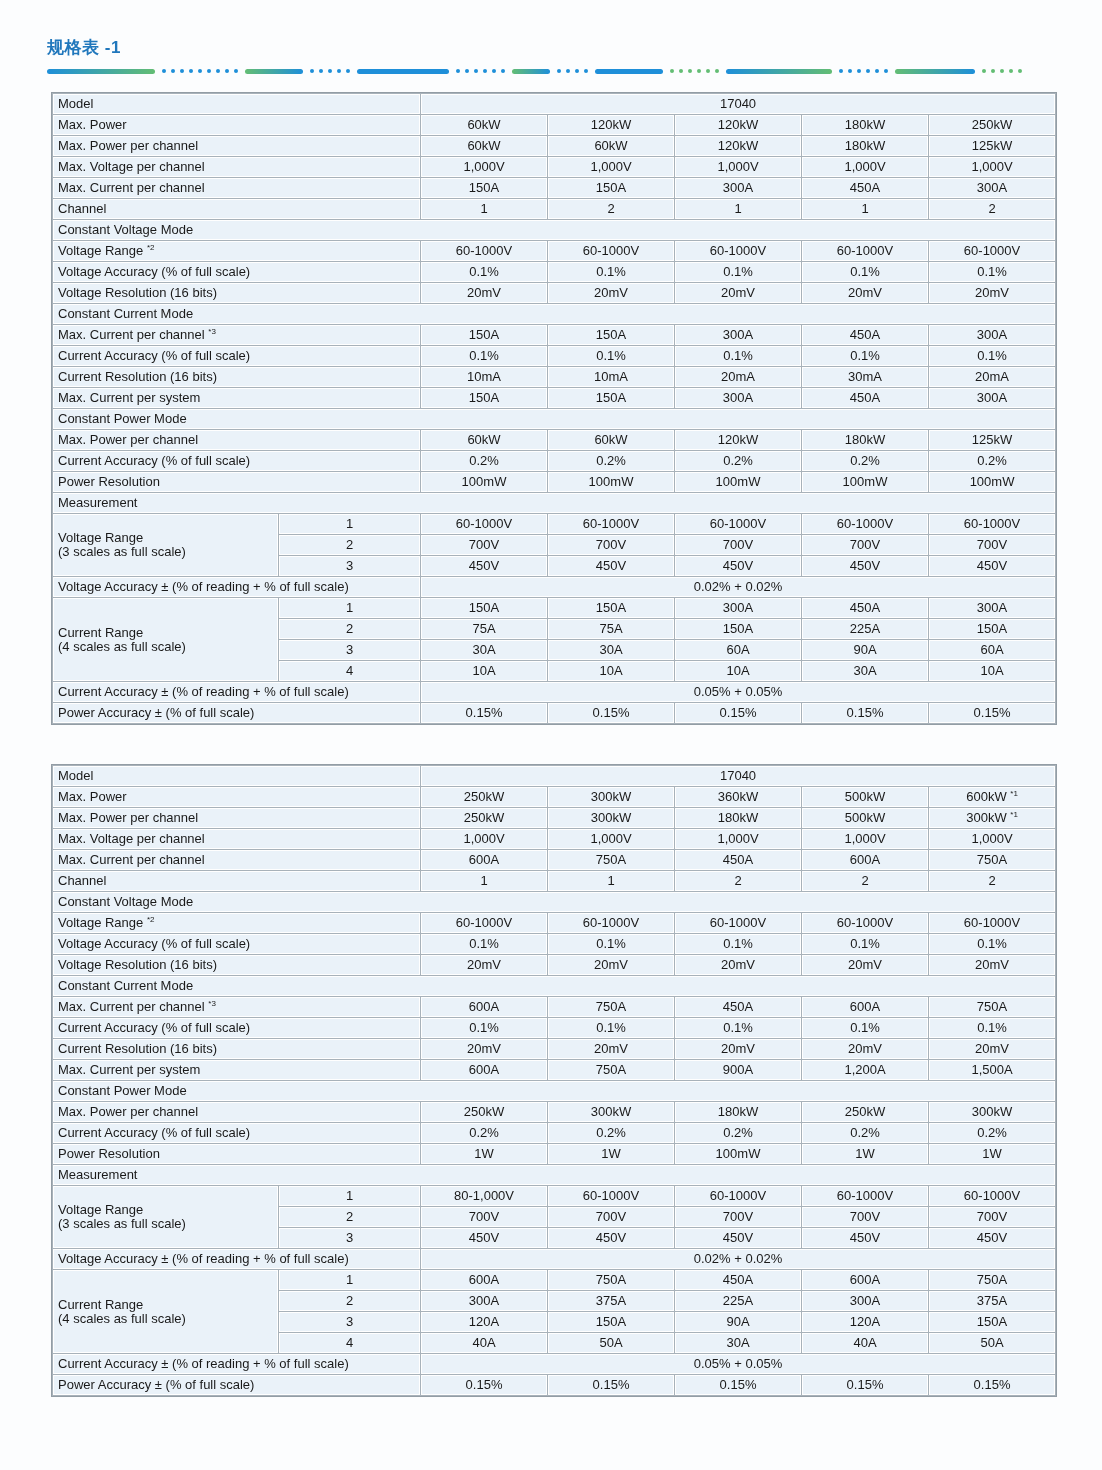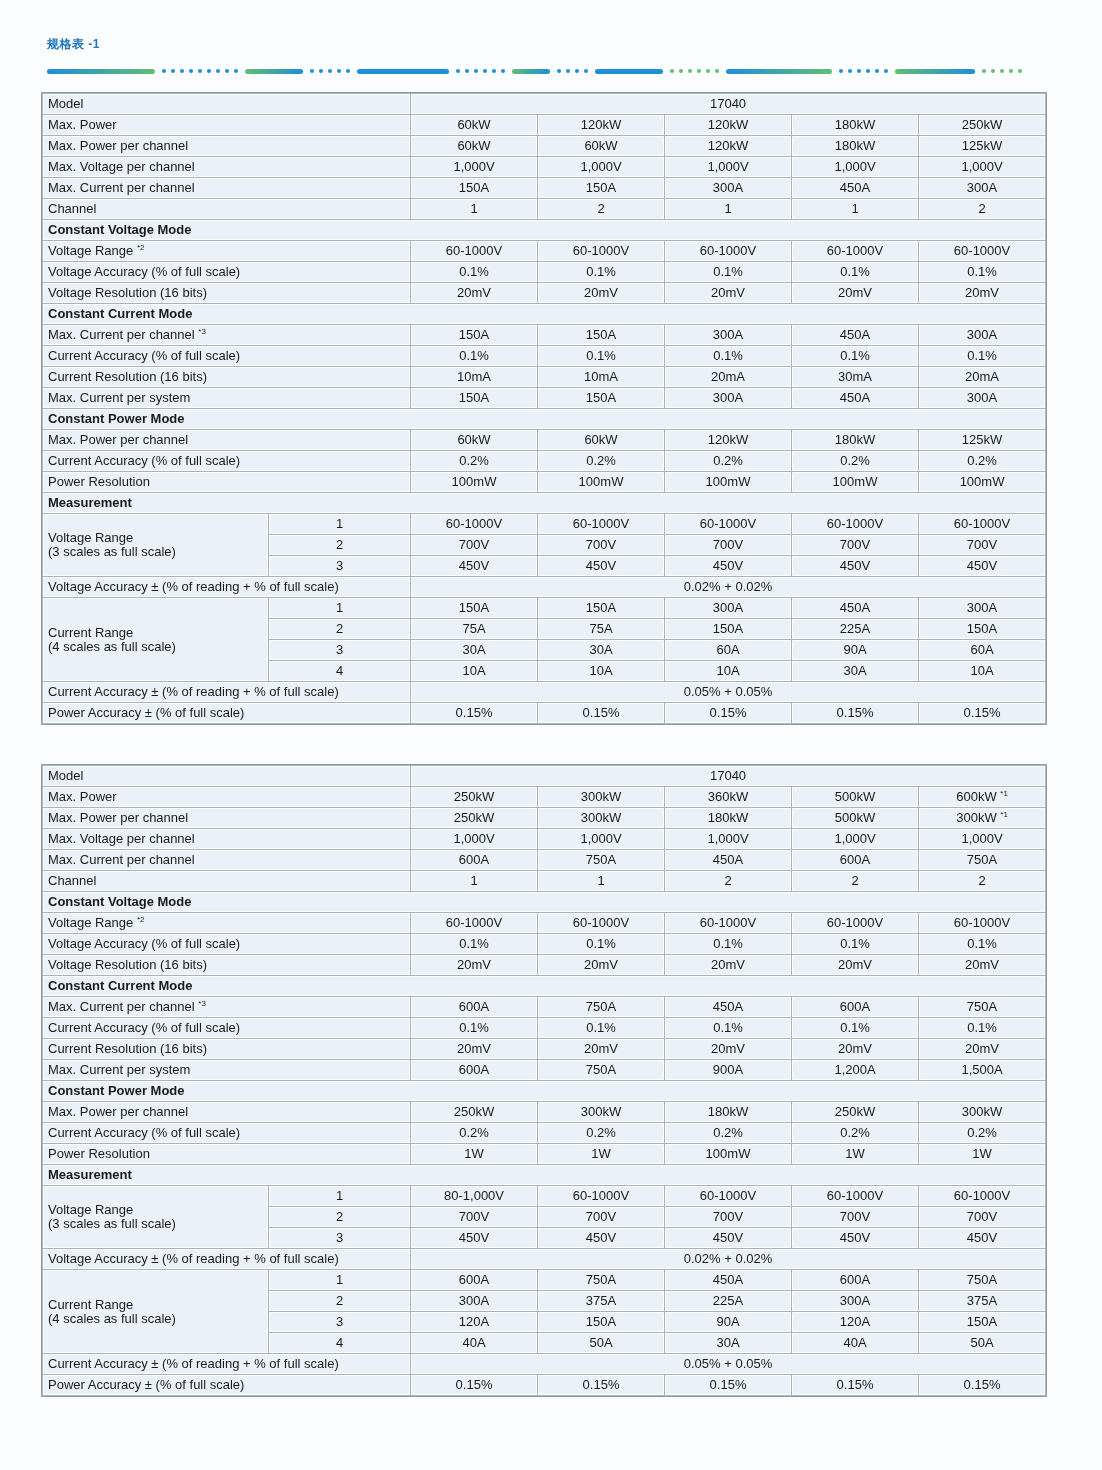--- a/index.html
+++ b/index.html
@@ -6,31 +6,31 @@
   body{
     width:1102px;height:1470px;
     background:#FCFDFE;
     font-family:"Liberation Sans", sans-serif;
     color:#1A1A1A;
     overflow:hidden;
   }
   .page{position:relative;width:1102px;height:1470px;}
   .page-title{
     position:absolute;left:47px;top:36px;
-    font-size:12px;font-weight:bold;color:#2077BC;
+    font-size:17px;font-weight:bold;color:#2077BC;
     letter-spacing:.5px;
   }
   .divider{
     position:absolute;left:47px;top:68px;width:1010px;height:6px;
     display:flex;align-items:center;gap:7px;overflow:hidden;
   }
   .divider .seg{height:5px;border-radius:3px;flex:0 0 auto;}
   .divider .dots{display:flex;gap:5px;flex:0 0 auto;align-items:center;}
   .divider .dot{width:4px;height:4px;border-radius:50%;flex:0 0 auto;}
-  .tbl-wrap{position:absolute;left:41px;width:1002px;}
+  .tbl-wrap{position:absolute;left:51px;width:1002px;}
   #t1{top:92px;}
   #t2{top:764px;}
   table.spec{
     border-collapse:separate;border-spacing:1px;
     background:#A8B2BA;border:1px solid #939DA5;
     table-layout:fixed;width:1002px;
   }
   table.spec td{
     border:1px solid #FFFFFF;
     background:#EAF2F9;
@@ -39,21 +39,21 @@
     line-height:1.05;
     padding:0 4px;
     vertical-align:middle;
     overflow:hidden;
     white-space:nowrap;
   }
   td.lbl{text-align:left;padding-left:6px;}
   td.val{text-align:center;}
   td.num{text-align:center;}
   td.hdr{background:#7FC0E6;}
-  td.sec{background:#BEDDEF;text-align:left;padding-left:6px;font-weight:bold;}
+  td.sec{background:#BEDDEF;text-align:left;padding-left:6px;}
   td.grp{white-space:normal;line-height:1.25;}
   sup{font-size:8px;line-height:0;}
 </style>
 </head>
 <body>
 
 <div class="page">
   <div class="page-title">规格表 -1</div>
   <div class="divider" id="divider">
       <span class="seg" style="width: 108px; background: linear-gradient(90deg, rgb(30, 143, 217), rgb(99, 189, 116));"></span>

